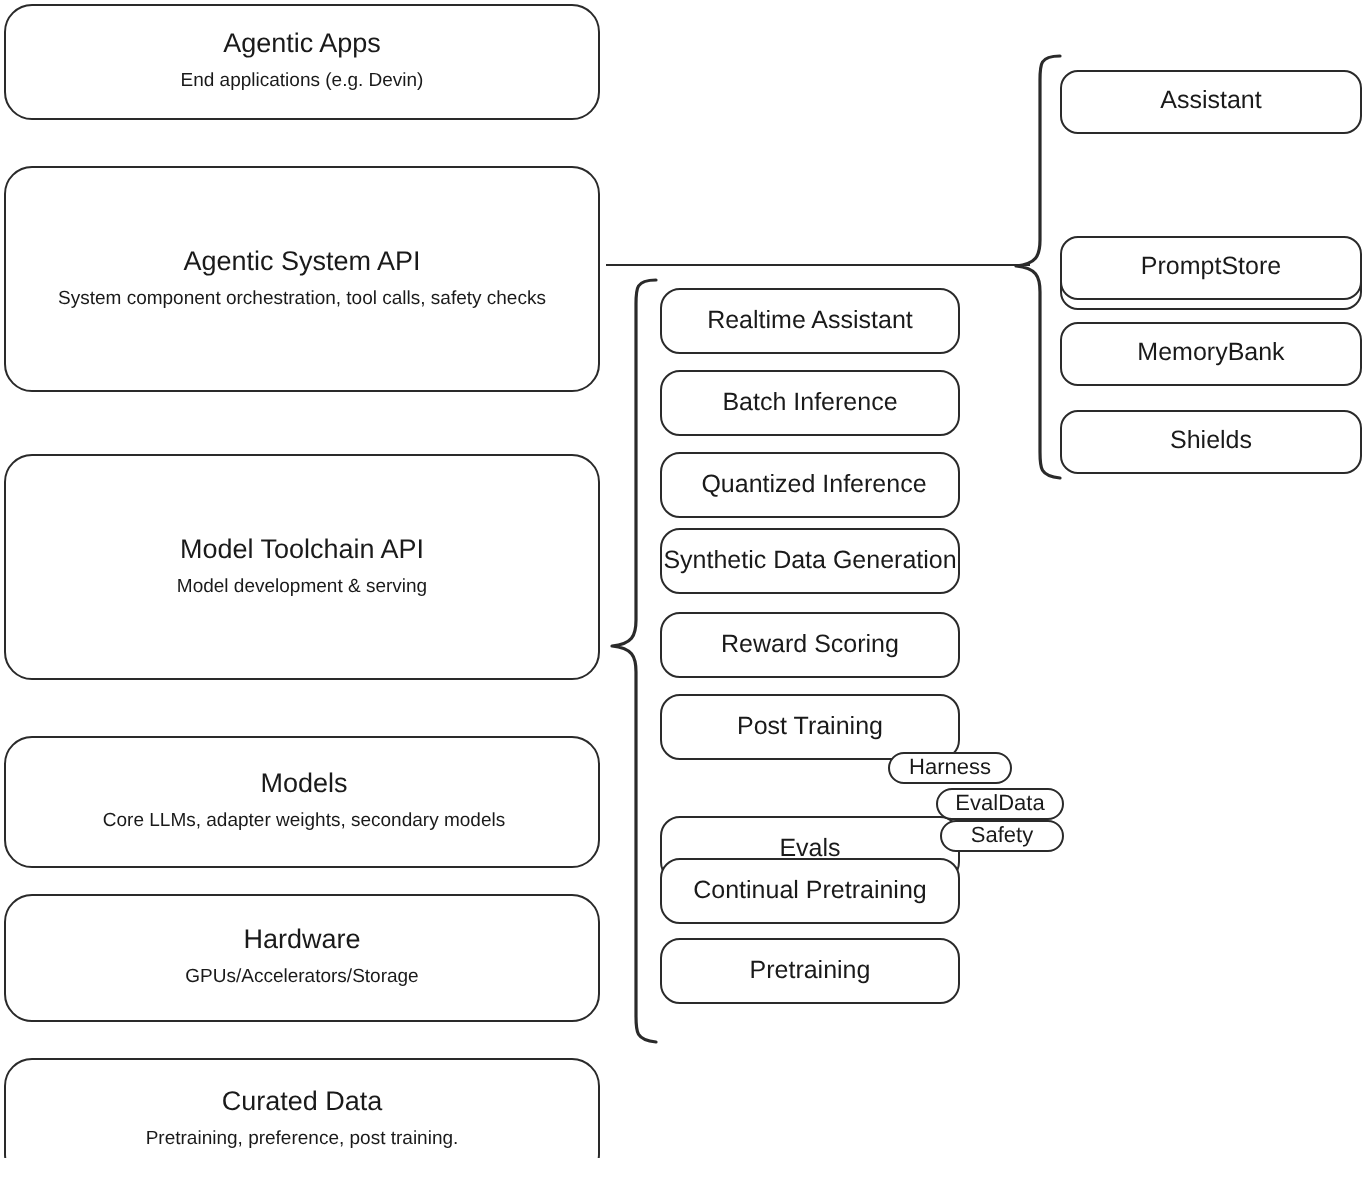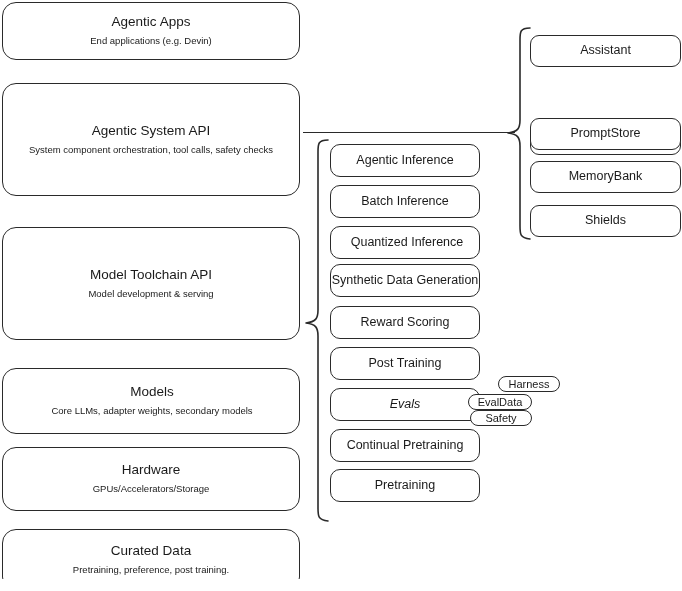--- a/index.html
+++ b/index.html
@@ -156,48 +156,48 @@
     <path d="M 24 2
              C 14 2, 14 6, 14 14
              L 14 172
              C 14 180, 12 184, 2 185
              C 12 186, 14 190, 14 198
              L 14 370
              C 14 378, 14 382, 24 383"></path>
   </svg>
 
   <div class="box mid-box" style="top:144px;">
-    <div class="title">Agentic Inference</div>
+    <div class="title">Realtime Assistant</div>
   </div>
   <div class="box mid-box" style="top:185px;">
     <div class="title">Batch Inference</div>
   </div>
   <div class="box mid-box" style="top:226px;padding-left:12px;">
     <div class="title">Quantized Inference</div>
   </div>
   <div class="box mid-box" style="top:264px;">
     <div class="title">Synthetic Data Generation</div>
   </div>
   <div class="box mid-box" style="top:306px;">
     <div class="title">Reward Scoring</div>
   </div>
   <div class="box mid-box" style="top:347px;">
     <div class="title">Post Training</div>
   </div>
-  <div class="box mid-box" style="top:388px;font-style:italic;">
+  <div class="box mid-box" style="top:408px;">
     <div class="title">Evals</div>
   </div>
   <div class="box mid-box" style="top:429px;">
     <div class="title">Continual Pretraining</div>
   </div>
   <div class="box mid-box" style="top:469px;">
     <div class="title">Pretraining</div>
   </div>
 
-  <div class="pill" style="left:498px; top:376px; width:62px;">Harness</div>
+  <div class="pill" style="left:444px; top:376px; width:62px;">Harness</div>
   <div class="pill" style="left:468px; top:394px; width:64px;">EvalData</div>
   <div class="pill" style="left:470px; top:410px; width:62px;">Safety</div>
 
   <svg class="brace" style="left:506px; top:26px;" width="26" height="216" viewBox="0 0 26 216">
     <path d="M 24 2
              C 14 2, 14 6, 14 14
              L 14 94
              C 14 102, 12 106, 2 107
              C 12 108, 14 112, 14 120
              L 14 200

